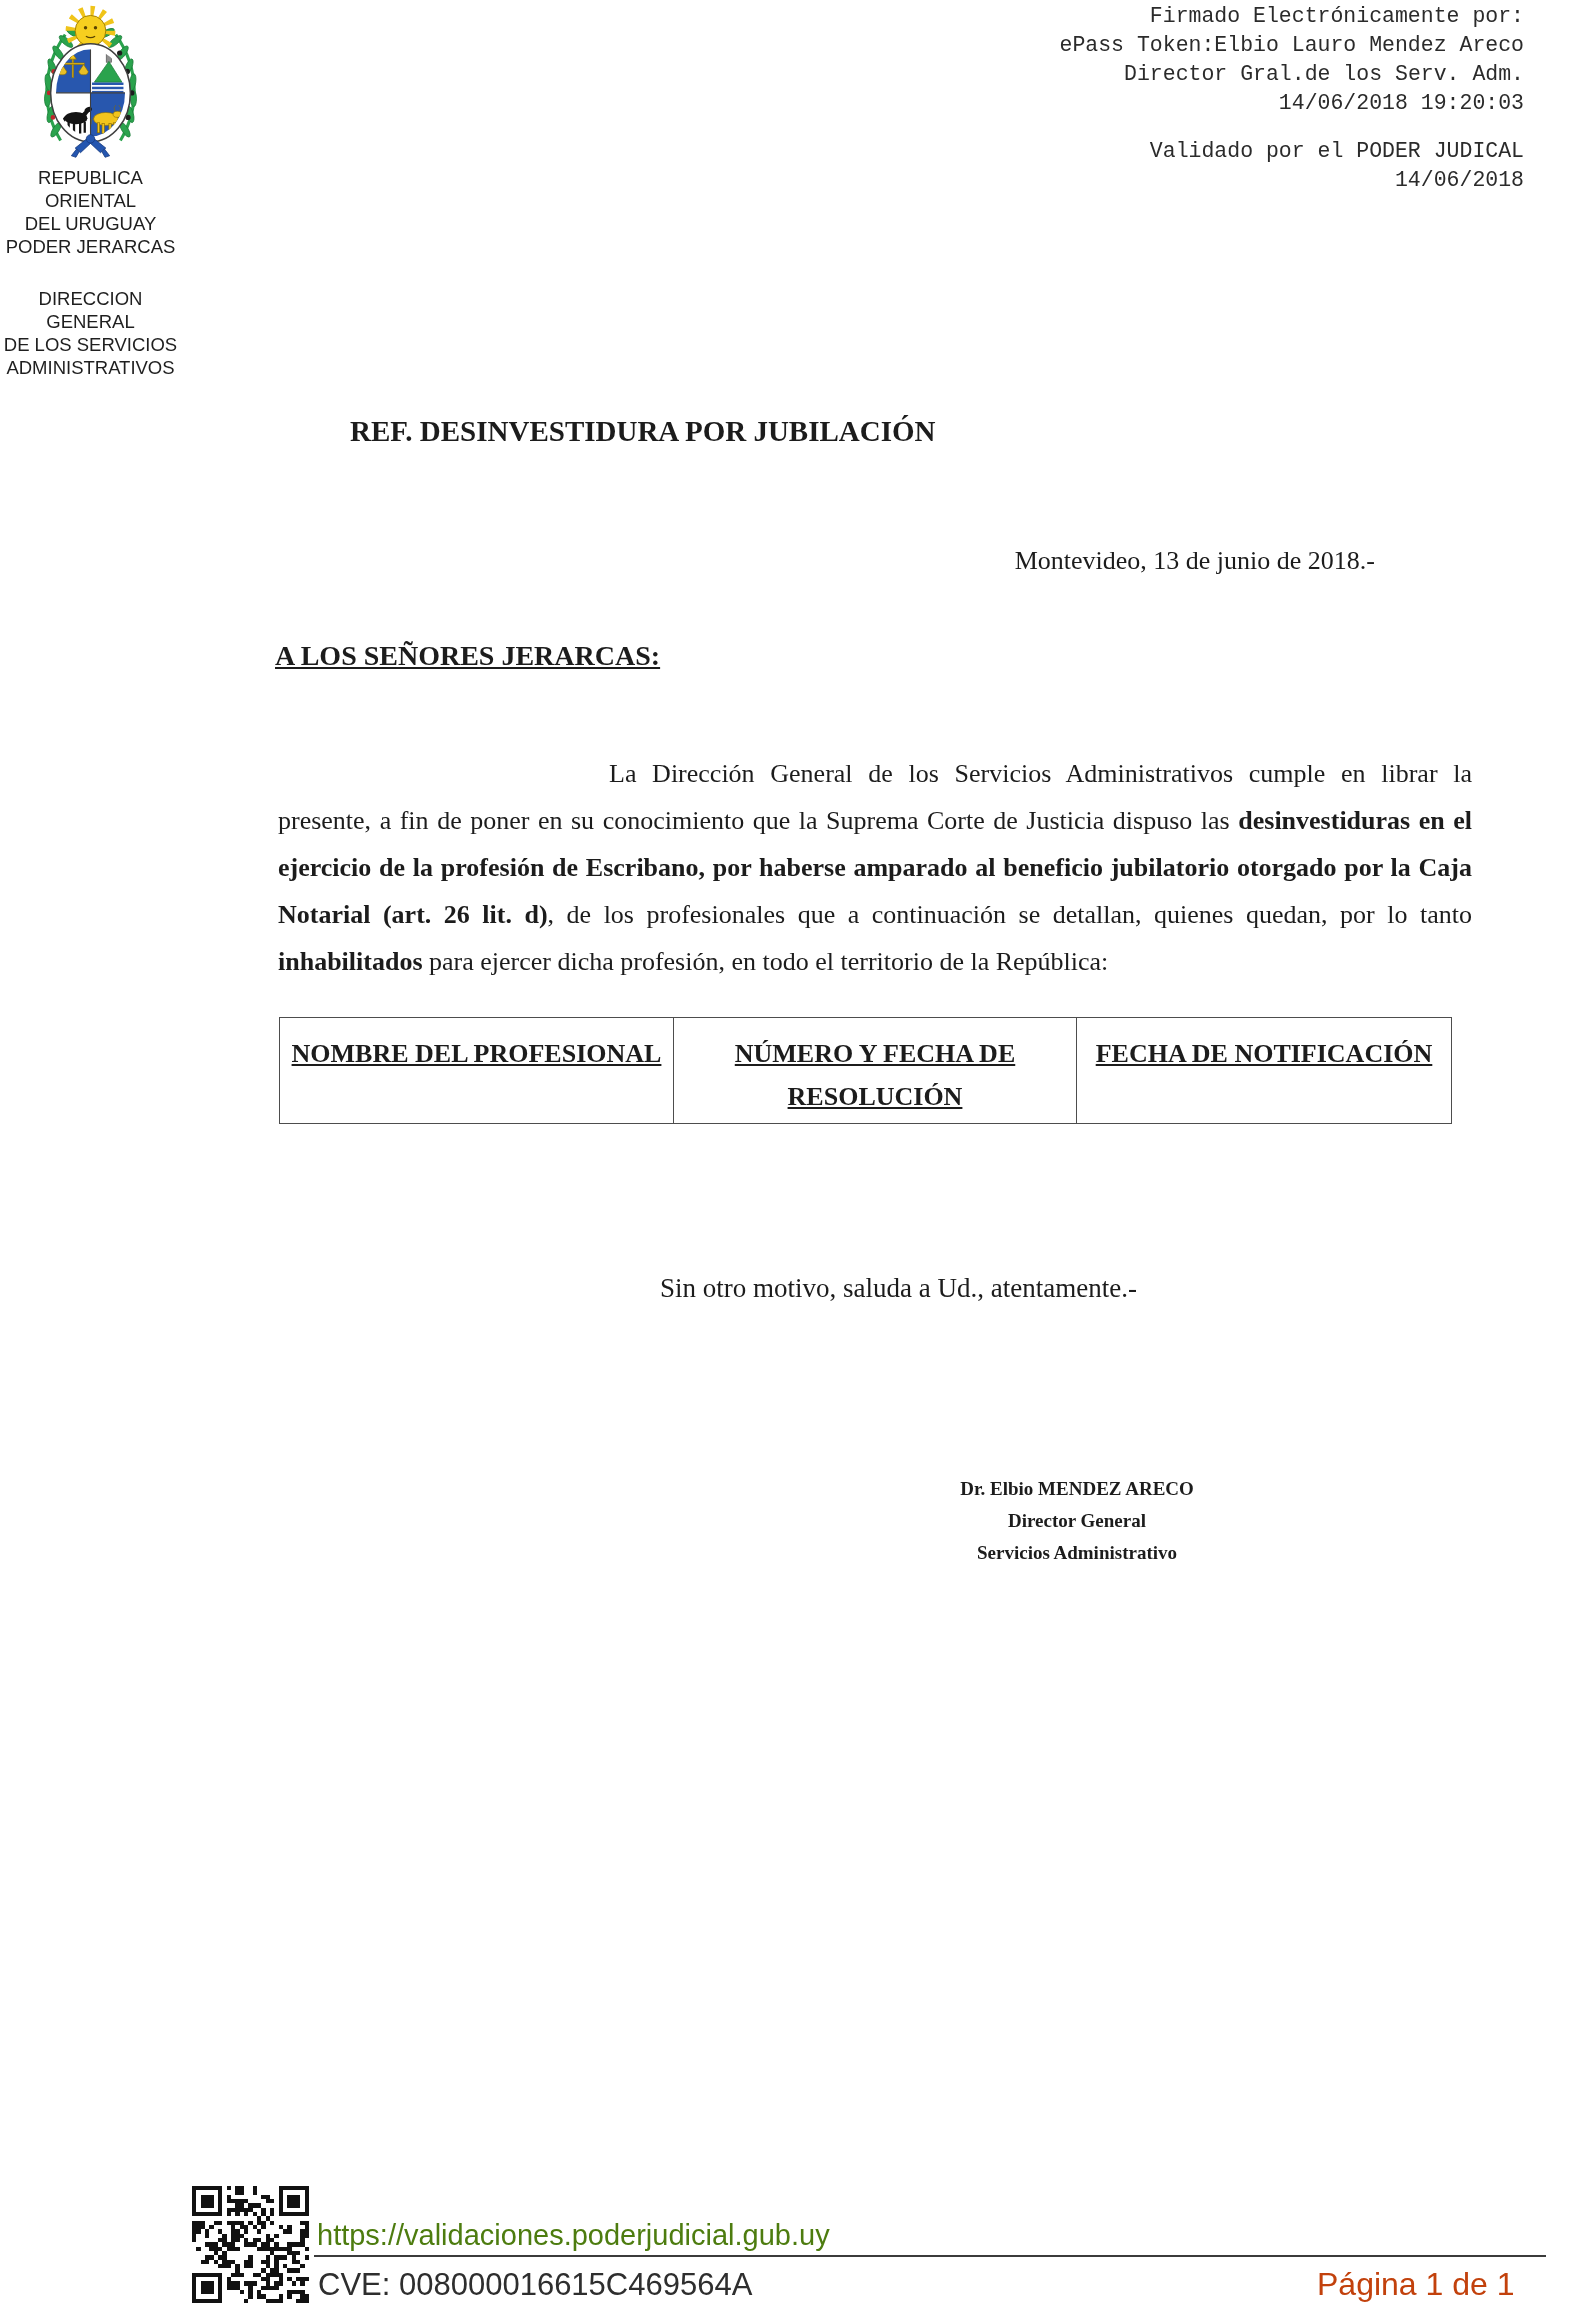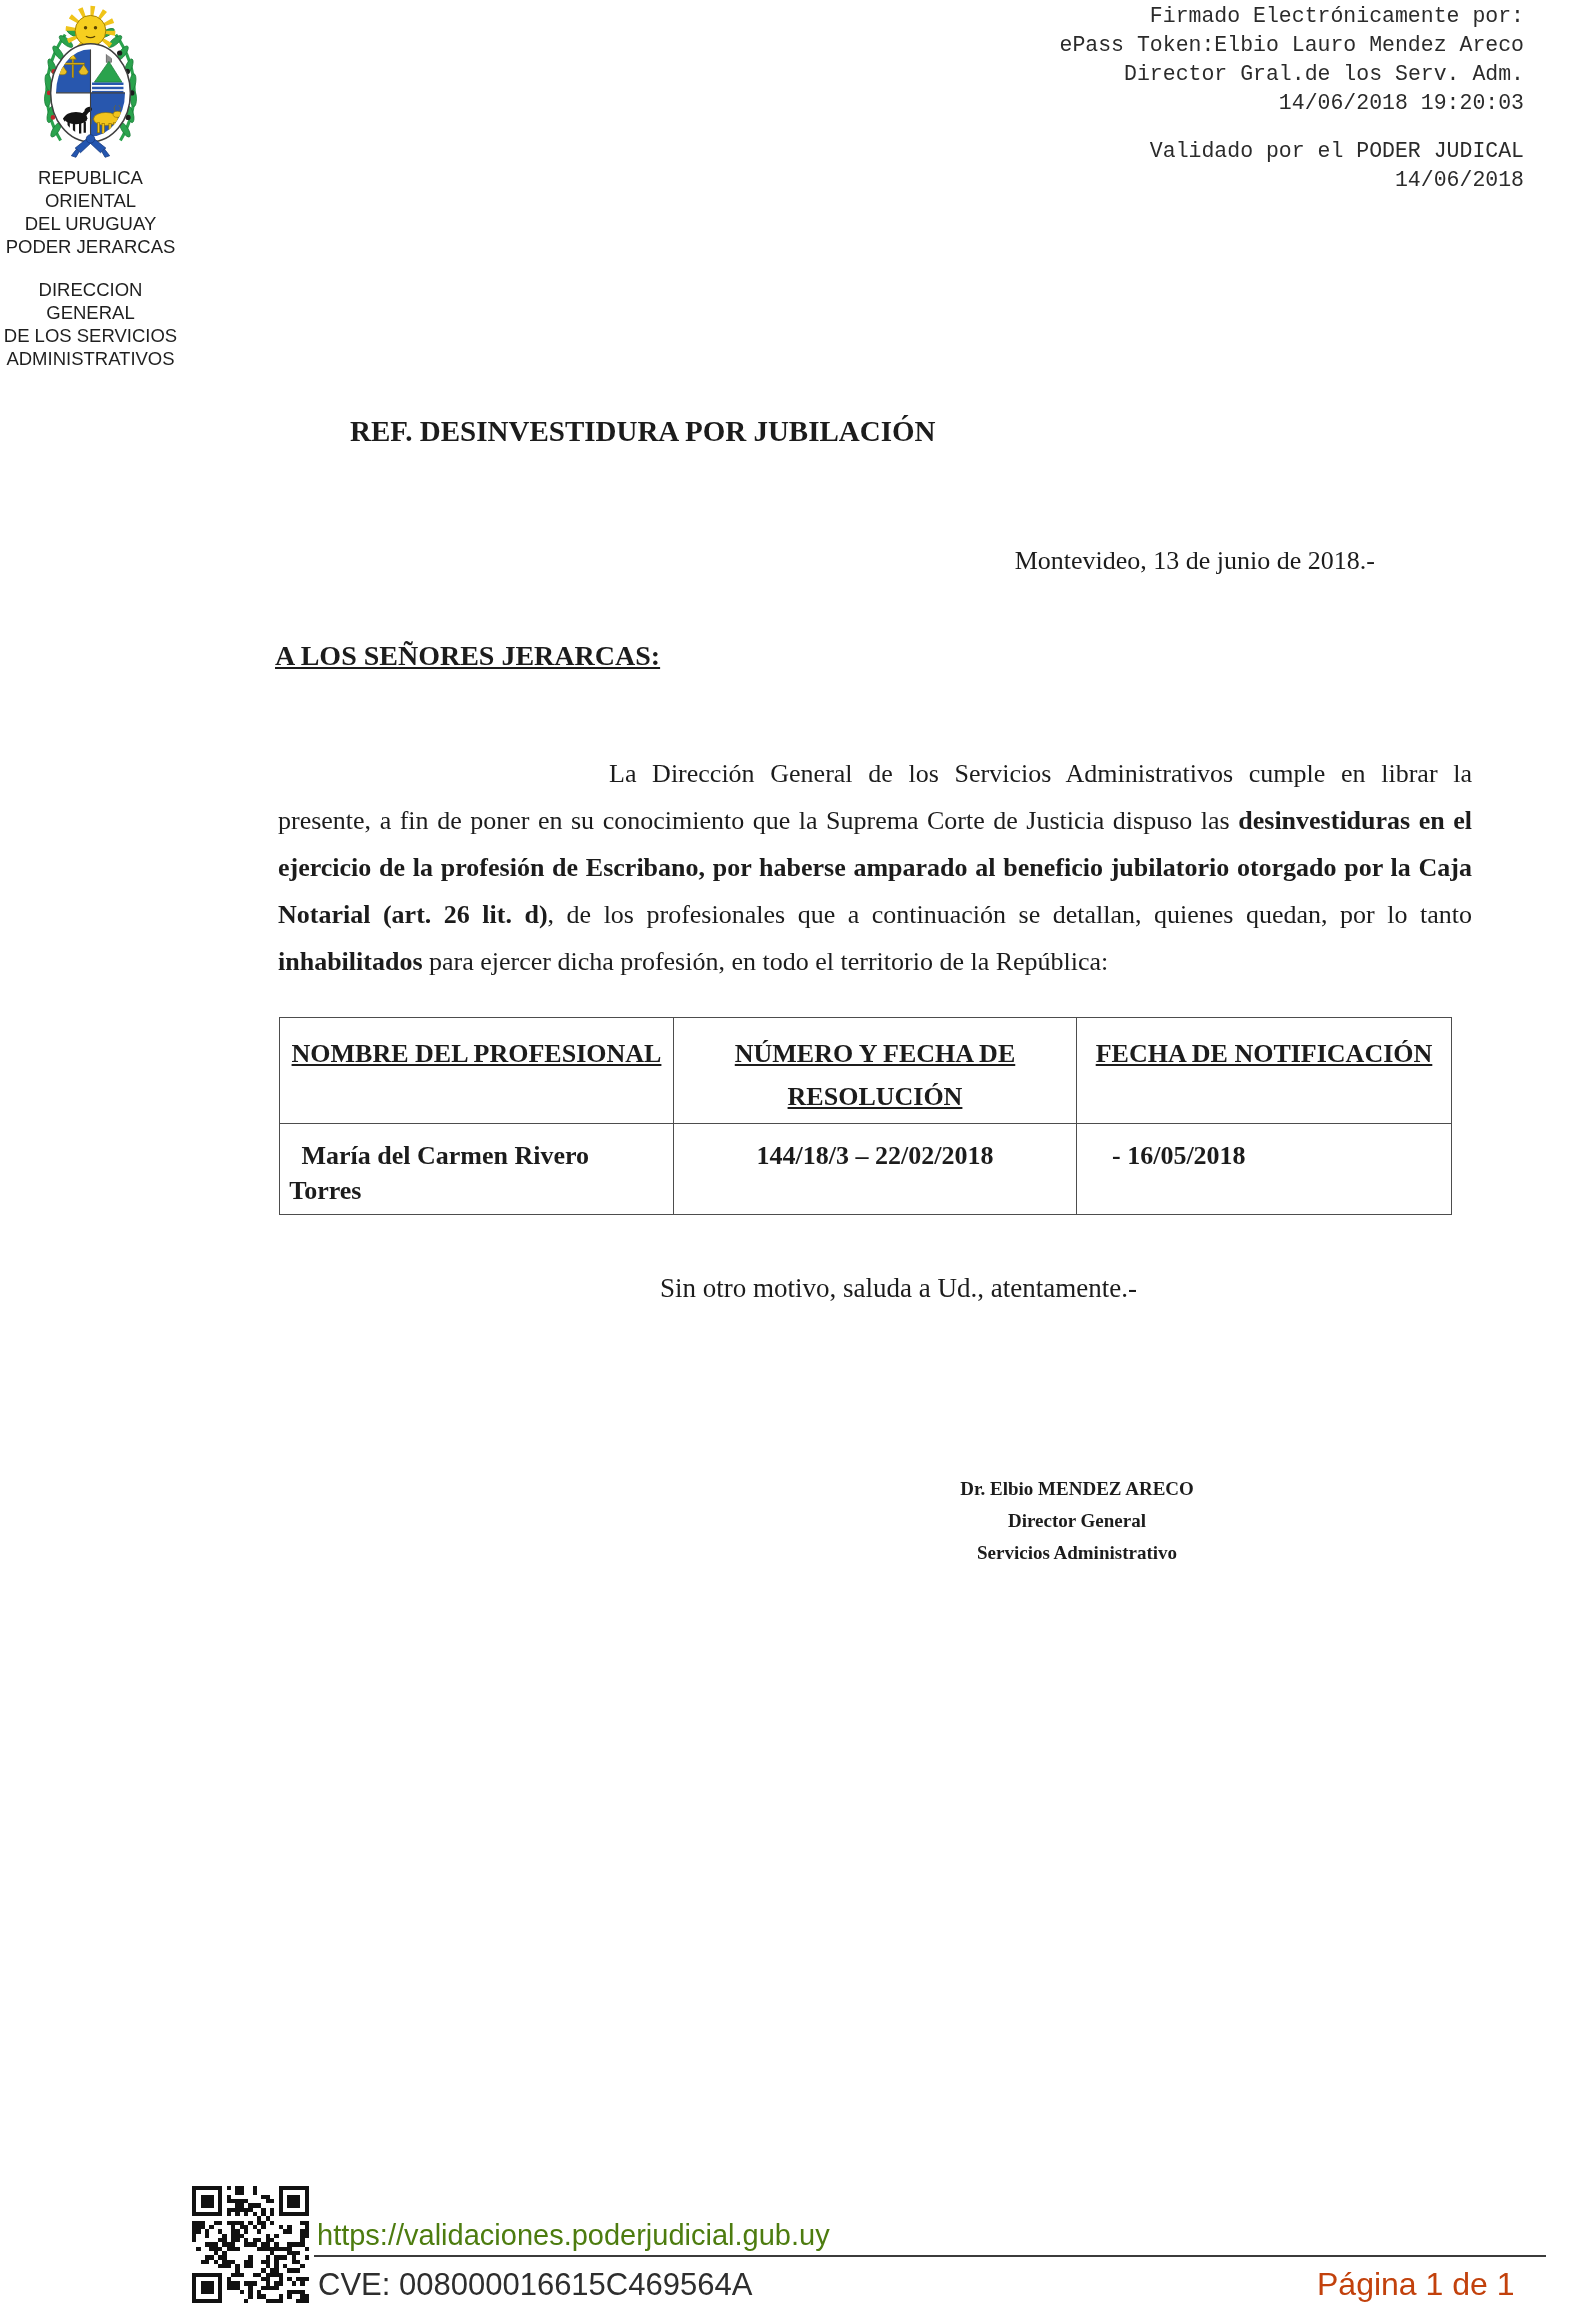--- a/index.html
+++ b/index.html
@@ -15,21 +15,21 @@
   }
   .validated{
     position:absolute;right:71px;top:137px;text-align:right;
     font-family:"Liberation Mono",monospace;font-size:21.5px;line-height:29px;color:#2b2b2b;
     white-space:nowrap;
   }
   
   .brand{position:absolute;left:0;top:1.5px;width:181px;text-align:center;}
   .brand svg.coa{display:block;margin:0 auto;}
   .brand .org{margin-top:6.2px;font-family:"Liberation Sans",sans-serif;font-size:18.5px;line-height:23px;color:#1f1f1f;}
-  .brand .dept{margin-top:20px;font-family:"Liberation Sans",sans-serif;font-size:18.5px;line-height:23px;color:#1f1f1f;}
+  .brand .dept{margin-top:29px;font-family:"Liberation Sans",sans-serif;font-size:18.5px;line-height:23px;color:#1f1f1f;}
   
   .circular{position:absolute;left:350px;top:406px;font-weight:bold;font-size:29px;line-height:34px;}
   .circular .subject{margin-top:7.7px;}
   .dateline{position:absolute;right:220px;top:546px;font-size:26px;}
   .salutation{position:absolute;left:275px;top:640px;font-size:28px;font-weight:bold;text-decoration:underline;}
   
   .bodypar{
     position:absolute;left:278px;top:724px;width:1194px;
     font-size:26px;line-height:47px;text-align:justify;text-indent:331px;
   }
@@ -209,25 +209,20 @@
       <col class="c3">
     </colgroup>
   <thead>
     <tr>
       <th>NOMBRE DEL PROFESIONAL</th>
       <th>NÚMERO Y FECHA DE RESOLUCIÓN</th>
       <th>FECHA DE NOTIFICACIÓN</th>
     </tr>
   </thead>
   <tbody>
-    <tr class="r1">
-      <td class="name1">María del Carmen Rivero Torres</td>
-      <td class="num">144/18/3 – 22/02/2018</td>
-      <td class="notif">- 16/05/2018</td>
-    </tr>
   </tbody>
 </table>
 
 <div class="closing">Sin otro motivo, saluda a Ud., atentamente.-</div>
 
 <div class="sigblock">
   <div>Dr. Elbio MENDEZ ARECO</div>
   <div>Director General</div>
   <div>Servicios Administrativo</div>
 </div>

